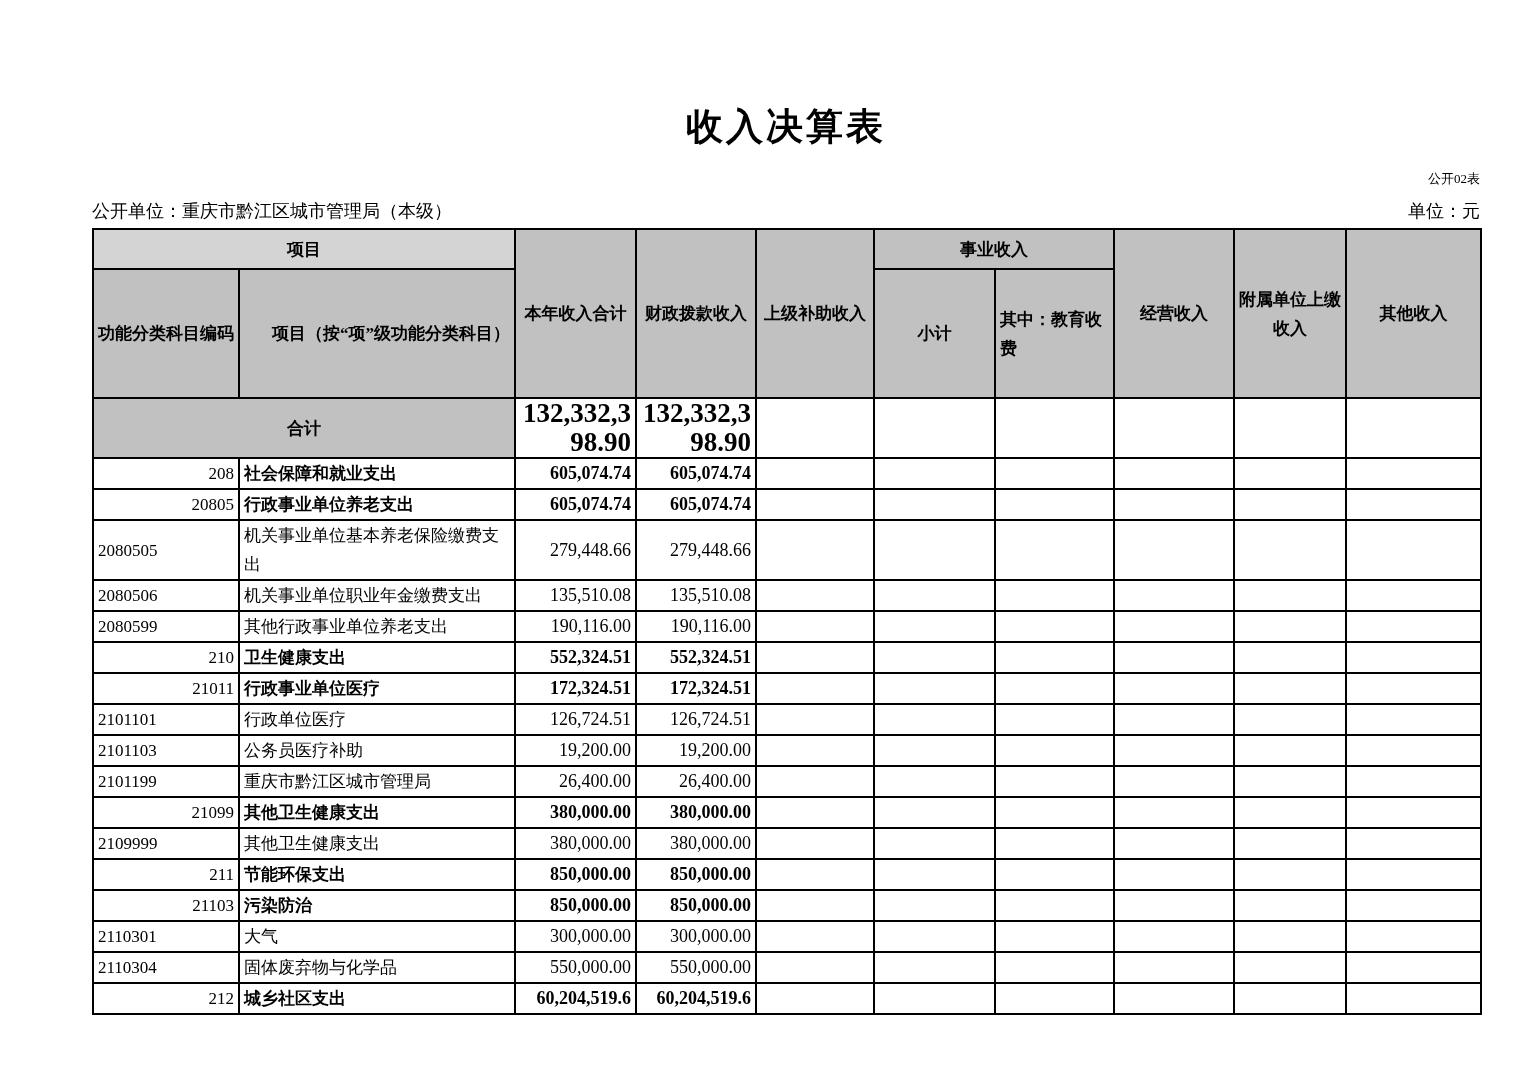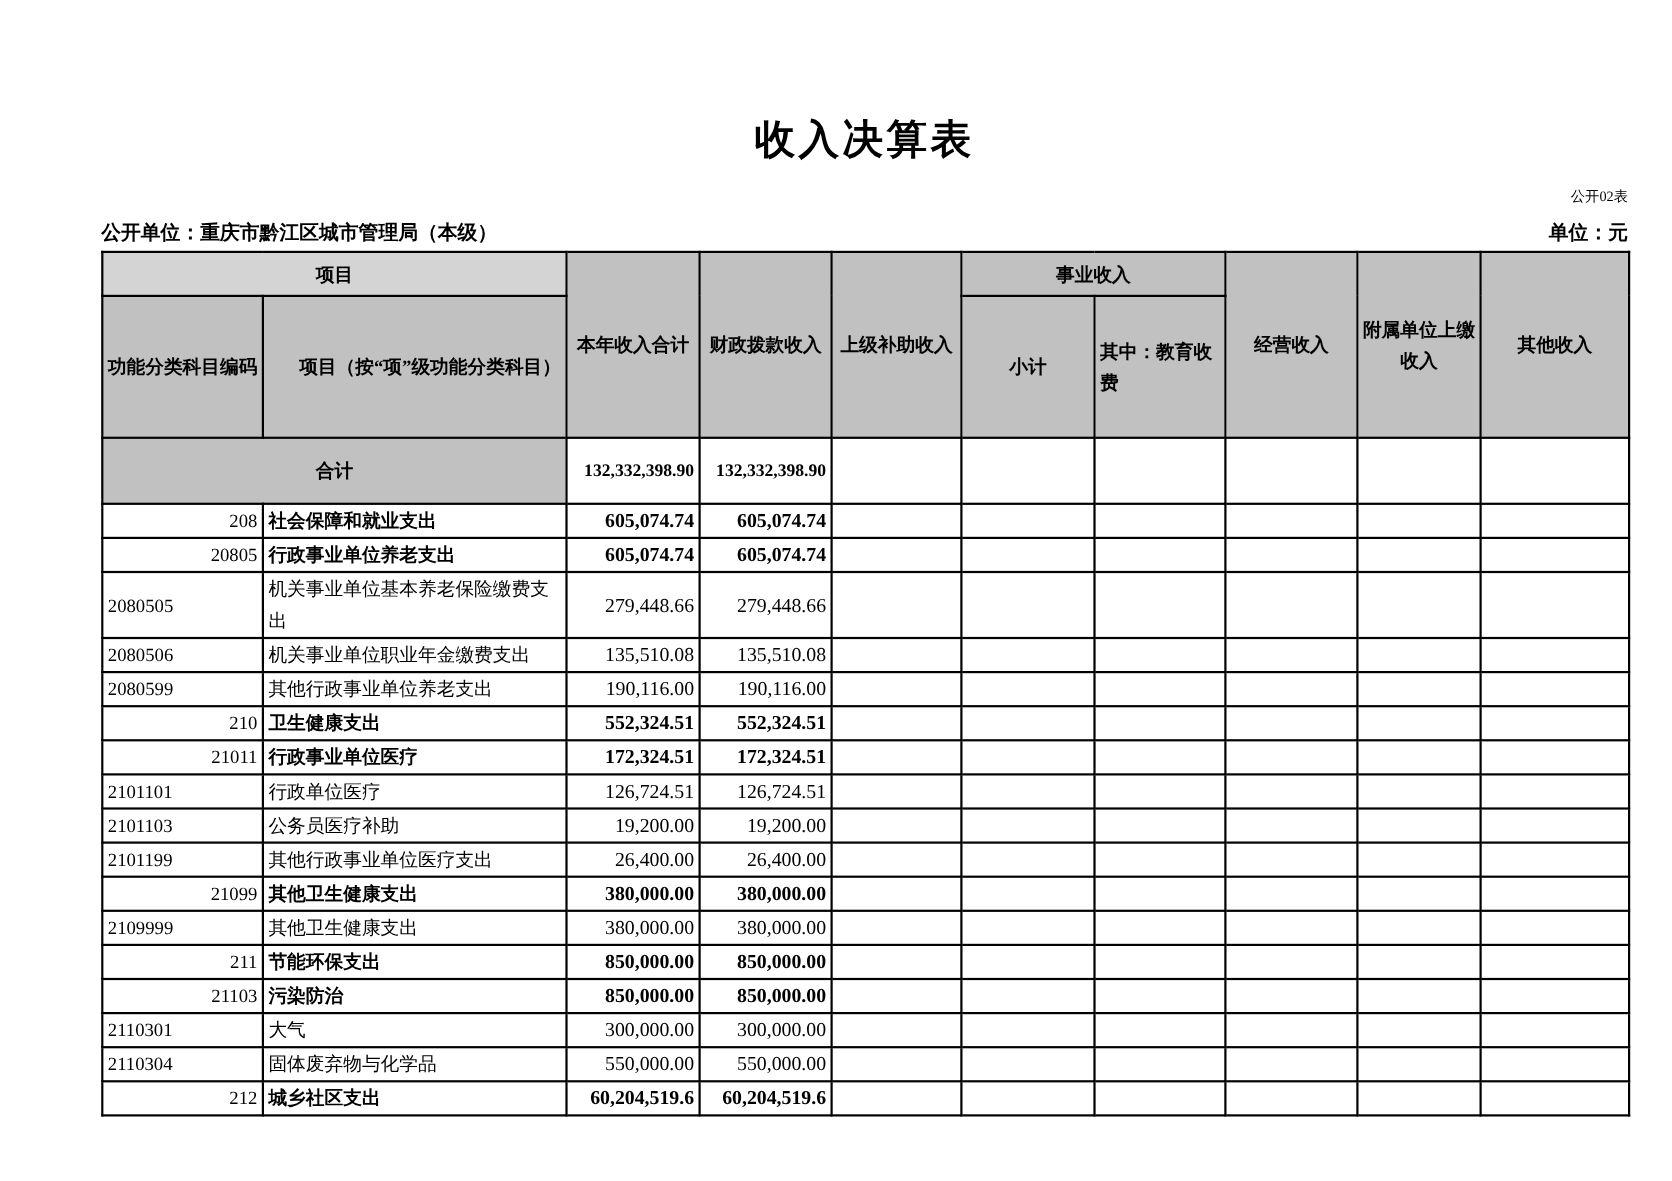--- a/index.html
+++ b/index.html
@@ -11,21 +11,21 @@
   .doc-title {
     position:absolute; top:102px; left:92px; width:1388px;
     text-align:center; font-size:37px; font-weight:700; letter-spacing:3px;
   }
   .meta-form-code {
     position:absolute; top:170px; left:92px; width:1388px;
     text-align:right; font-size:13px;
   }
   .meta-line {
     position:absolute; top:199px; left:92px; width:1388px;
-    display:flex; justify-content:space-between; font-size:18px;font-weight:bold;
+    display:flex; justify-content:space-between; font-size:18px;
   }
   table.rev {
     position:absolute; top:228px; left:92px;
     border-collapse:collapse; table-layout:fixed; width:1390px;
     font-size:17px;
   }
   table.rev th, table.rev td {
     border:2px solid #000; overflow:hidden; vertical-align:middle;
     line-height:29px; padding:0 4px;
   }
@@ -38,21 +38,21 @@
   th.hdr-edu  { text-align:left; padding:0 4px; }
   tbody tr { height:30px; }
   tr.total-row { height:60px; }
   td.label-cell {
     background:#c1c1c1; text-align:center; font-weight:700;margin-top:24px;
   }
   td.code-cell { text-align:left; padding:0 2px; }
   td.name-cell { text-align:left; padding:0 18px 0 3px; }
   td.num-cell  { text-align:right; padding:0 3px; font-size:18px; white-space:nowrap; }
   tr.total-row td.num-cell {
-    white-space:normal; word-break:break-all; font-size:16px; font-weight:700;
+    white-space:normal; word-break:break-all; font-size:27px; font-weight:700;
   }
   tr.bold-row td.name-cell, tr.bold-row td.num-cell { font-weight:700; }
   tr.bold-row td.code-cell { font-weight:400;text-align:right; }
 </style>
 </head>
 <body>
 
 <div class="page">
 
   <div class="doc-title">收入决算表</div>
@@ -218,21 +218,21 @@
       <td class="num-cell"></td>
       <td class="num-cell"></td>
       <td class="num-cell"></td>
       <td class="num-cell"></td>
       <td class="num-cell"></td>
       <td class="num-cell"></td>
     </tr>
 
     <tr>
       <td class="code-cell">2101199</td>
-      <td class="name-cell">其他行政事业单位医疗支出</td>
+      <td class="name-cell">重庆市黔江区城市管理局</td>
       <td class="num-cell">26,400.00</td>
       <td class="num-cell">26,400.00</td>
       <td class="num-cell"></td>
       <td class="num-cell"></td>
       <td class="num-cell"></td>
       <td class="num-cell"></td>
       <td class="num-cell"></td>
       <td class="num-cell"></td>
     </tr>
 

